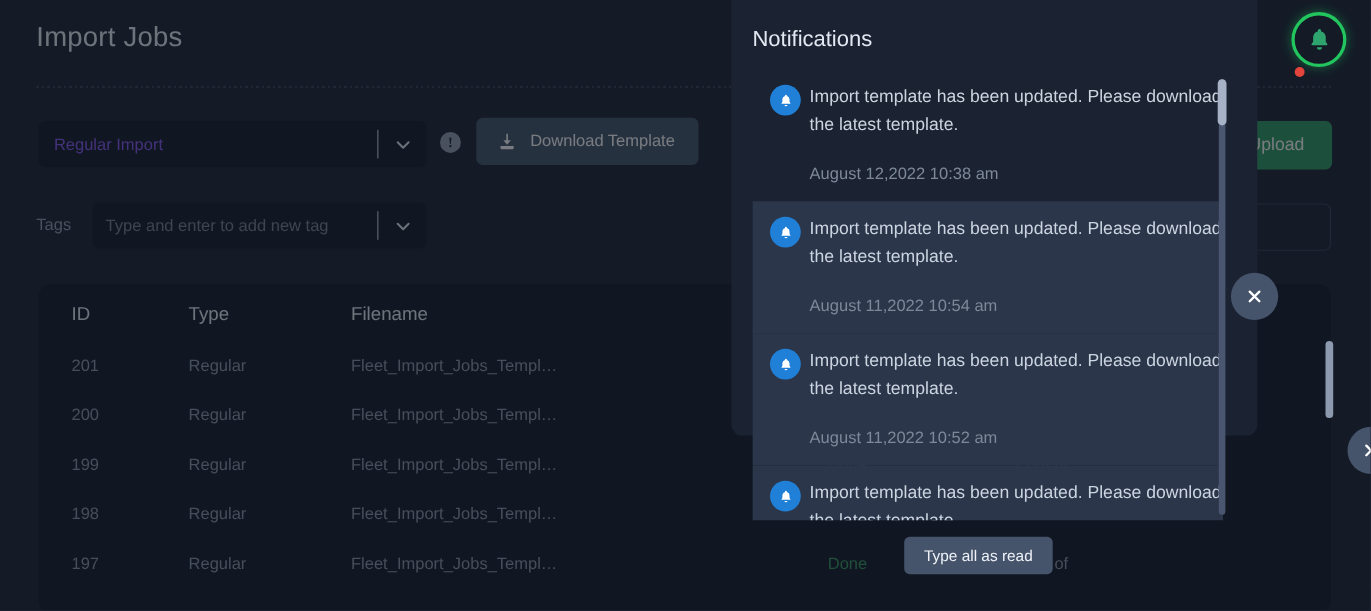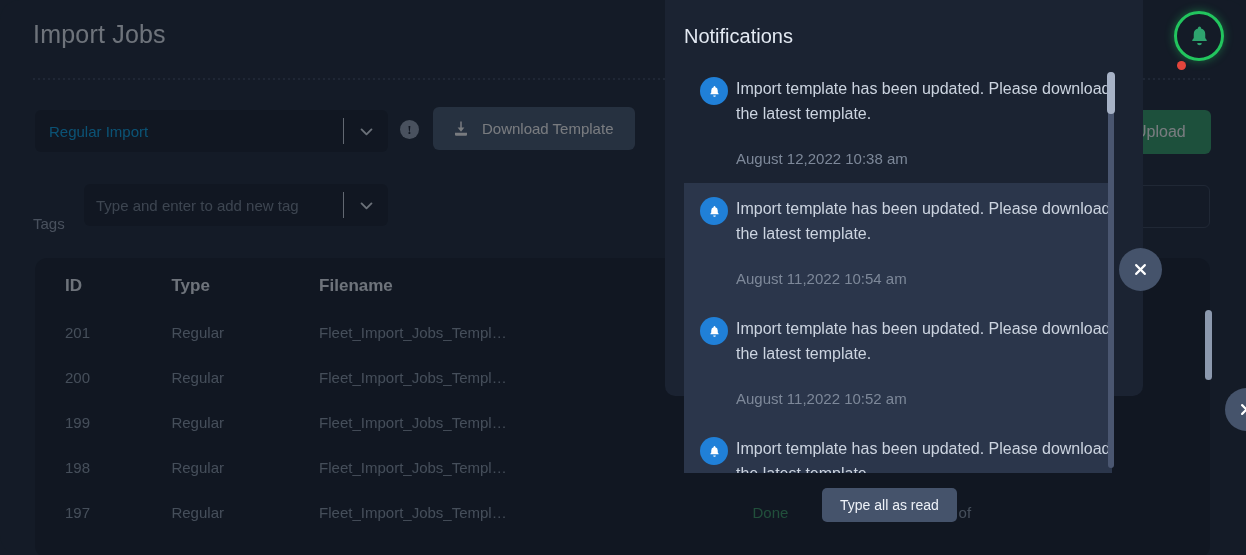--- a/index.html
+++ b/index.html
@@ -23,21 +23,21 @@
     position: absolute; left: 33px; top: 78px; width: 1177px; height: 2px;
     background-image: repeating-linear-gradient(to right,#3b465c 0,#3b465c 2px,transparent 2px,transparent 5px);
   }
 
   
   .select {
     position: absolute; left: 35px; top: 110px; width: 353px; height: 42px;
     background: #1b2332; border-radius: 6px;
     display: flex; align-items: center;
   }
-  .select .val { flex: 1; padding-left: 14px; color: #0ea5e9; font-size: 15px; }
+  .select .val { flex: 1; padding-left: 14px; color: #8b5cf6; font-size: 15px; }
   .select .sep { width: 1px; height: 26px; background: #ced6e3; }
   .select .caret { width: 44px; display: flex; align-items: center; justify-content: center; }
   .caret svg { width: 17px; height: 17px; }
 
   .info-icon {
     position: absolute; left: 400px; top: 120px; width: 19px; height: 19px;
     border-radius: 50%; background: #97a3b6;
     display: flex; align-items: center; justify-content: center;
   }
   .info-icon span {
@@ -47,21 +47,21 @@
 
   .btn-download {
     position: absolute; left: 433px; top: 107px; height: 43px;
     background: #4b5b74; border: none; border-radius: 6px;
     color: #ffffff; font-size: 15px; font-family: "Liberation Sans", sans-serif;
     display: flex; align-items: center; gap: 12px; padding: 0 22px 0 19px;
     cursor: pointer;
   }
   .btn-download svg { width: 18px; height: 18px; }
 
-  .tags-label { position: absolute; left: 33px; top: 196px; color: #96a1b3; font-size: 15px; margin-top: 19px; }
+  .tags-label { position: absolute; left: 33px; top: 196px; color: #96a1b3; font-size: 15px; }
   .tags-field {
     position: absolute; left: 84px; top: 184px; width: 304px; height: 42px;
     background: #1b2332; border-radius: 6px; display: flex; align-items: center;
   }
   .tags-field .ph { flex: 1; padding-left: 12px; color: #7c8798; font-size: 15px; }
   .tags-field .sep { width: 1px; height: 26px; background: #ced6e3; }
   .tags-field .caret { width: 44px; display: flex; align-items: center; justify-content: center; }
 
   .btn-upload {
     position: absolute; left: 1125px; top: 110px; width: 86px; height: 44px;
@@ -74,21 +74,21 @@
     background: #222b3c; border: 1px solid #3c475c; border-radius: 6px;
   }
 
   
   .table-card {
     position: absolute; left: 35px; top: 258px; width: 1175px; height: 300px;
     background: #1b2332; border-radius: 12px; overflow: hidden;
   }
   .tbl { width: 100%; border-collapse: collapse; table-layout: fixed; }
   .tbl th {
-    text-align: left; font-weight: bold; font-size: 17px; color: #e8edf5;
+    text-align: left; font-weight: normal; font-size: 17px; color: #e8edf5;
     padding: 18px 0 14px 0;
   }
   .tbl td { font-size: 15px; color: #8f9bad; padding: 14px 0; }
   .tbl .c-id    { width: 85px; padding-left: 30px; }
   .tbl .c-type  { width: 92px; }
   .tbl .c-file  { width: 270px; }
   .tbl .c-stat  { width: 105px; }
   .tbl .c-prog  { width: 180px; }
   td.c-stat { color: #3e9e69; }
   td.c-file { white-space: nowrap; overflow: hidden; text-overflow: ellipsis; padding-right: 14px; }

